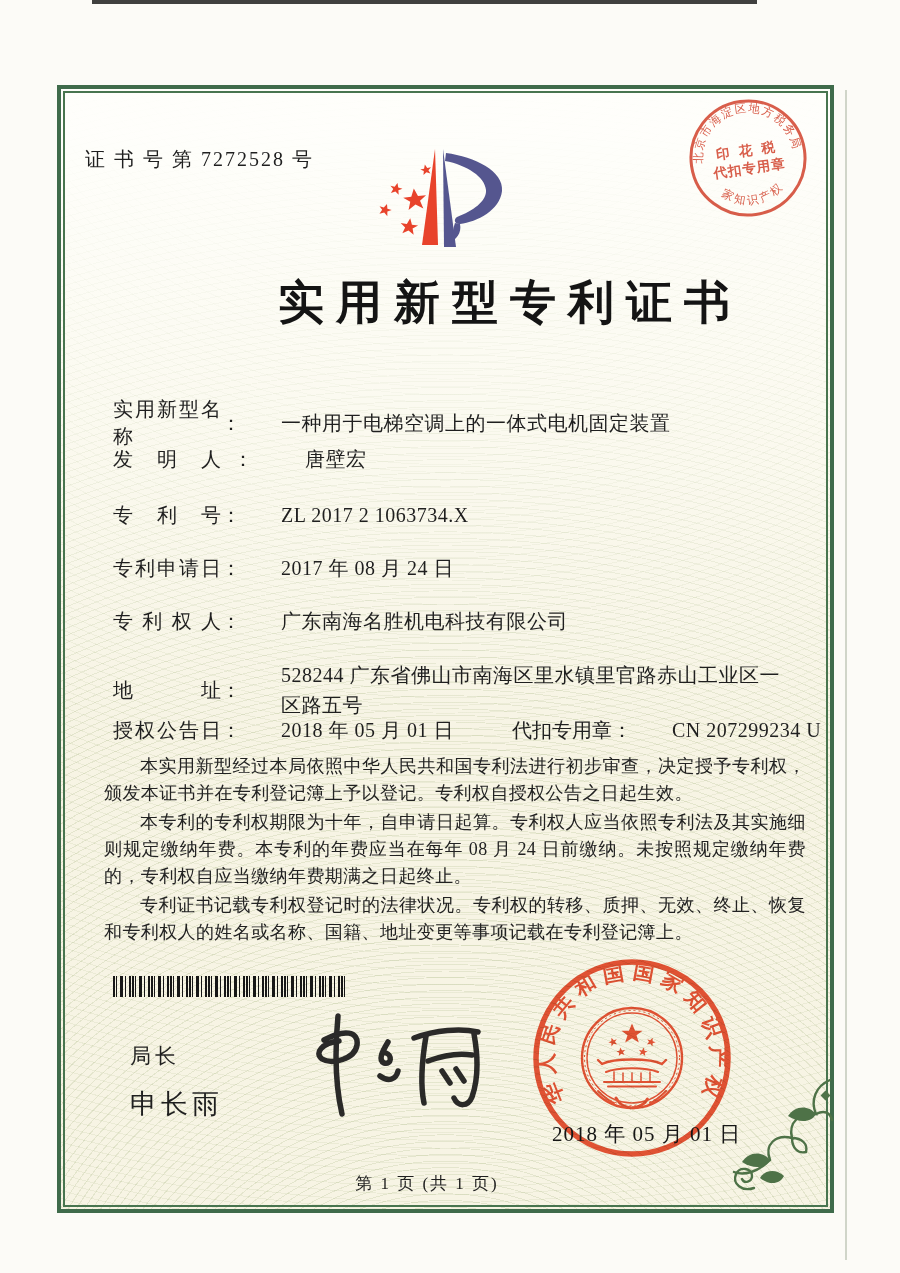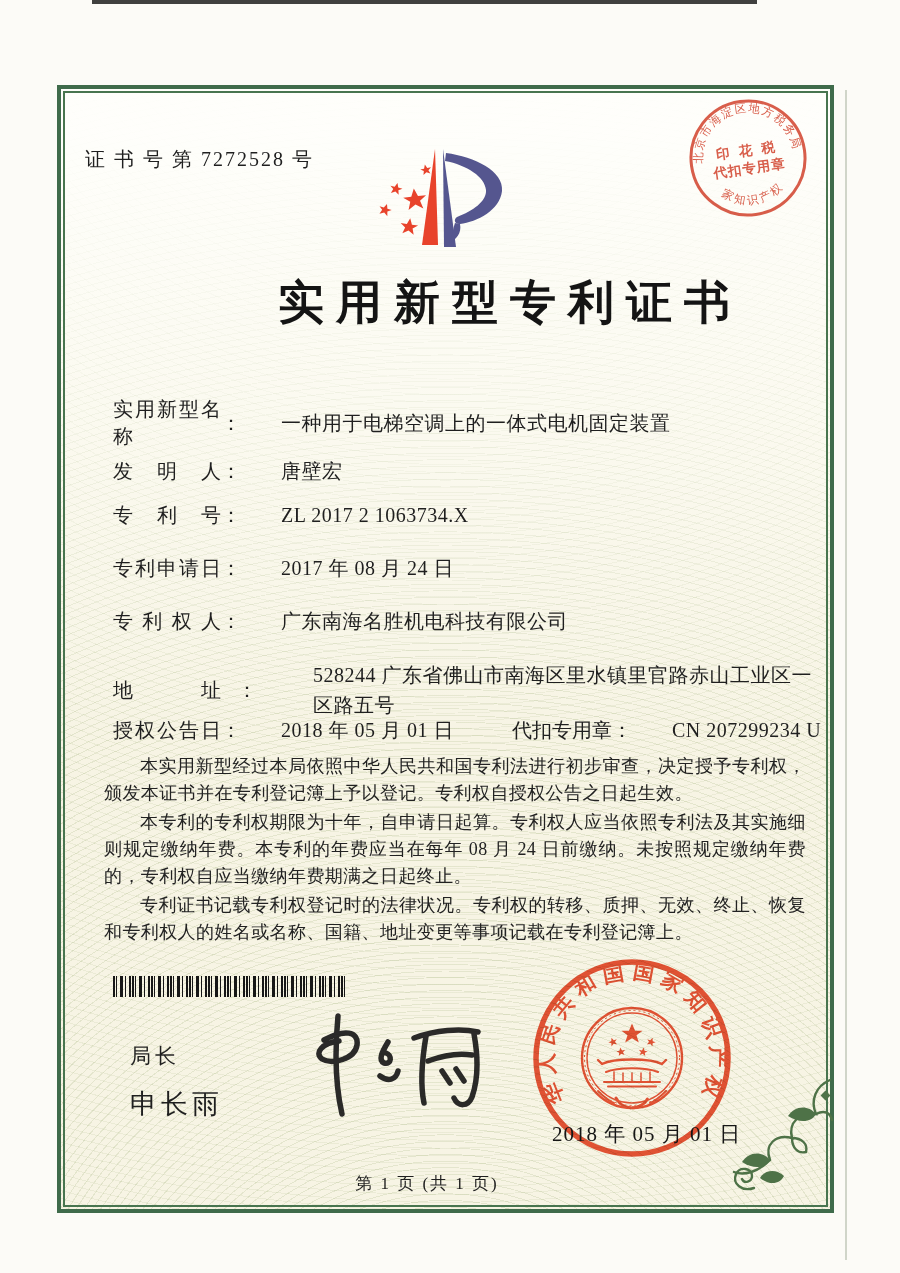--- a/index.html
+++ b/index.html
@@ -20,22 +20,22 @@
   .frame-inner{position:absolute;inset:2px;border:2px solid #48754f;}
   .cert-no{left:85px;top:146px;font-size:20px;letter-spacing:2px;}
   .logo{left:366px;top:140px;}
   .title{left:57px;top:272px;width:894px;text-align:center;font-size:46px;font-weight:bold;
          letter-spacing:12px;text-indent:12px;color:#141414;}
   
   .row{left:113px;display:flex;align-items:center;font-size:20px;line-height:27px;}
   .lbl{display:inline-block;width:108px;text-align:justify;text-align-last:justify;}
   .colon{margin-right:16px;}
   .val{letter-spacing:.5px;margin-left:24px;}
-  .row-name{top:396px;} .row-inv{top:458px;} .row-pat{top:502px;} .row-filing{top:555px;}
-  .row-patentee{top:608px;} .row-addr{top:660px;gap:16px;} .row-grant{top:717px;}
+  .row-name{top:396px;} .row-inv{top:446px;gap:12px;} .row-pat{top:502px;} .row-filing{top:555px;}
+  .row-patentee{top:608px;} .row-addr{top:660px;} .row-grant{top:717px;}
   .row-addr .val{width:518px;word-break:break-all;line-height:30px;}
   .grant-right{left:512px;top:717px;}
   .grant-right .lbl{width:auto;text-align:left;text-align-last:auto;}
   
   .body-text{left:92px;top:753px;width:714px;font-size:18px;line-height:27px;
              text-align:justify;letter-spacing:.4px;color:#222;}
   .body-text p{margin:0 0 2px 12px;text-indent:2em;}
   
   .barcode{left:113px;top:976px;width:232px;height:21px;
      background:repeating-linear-gradient(90deg,

